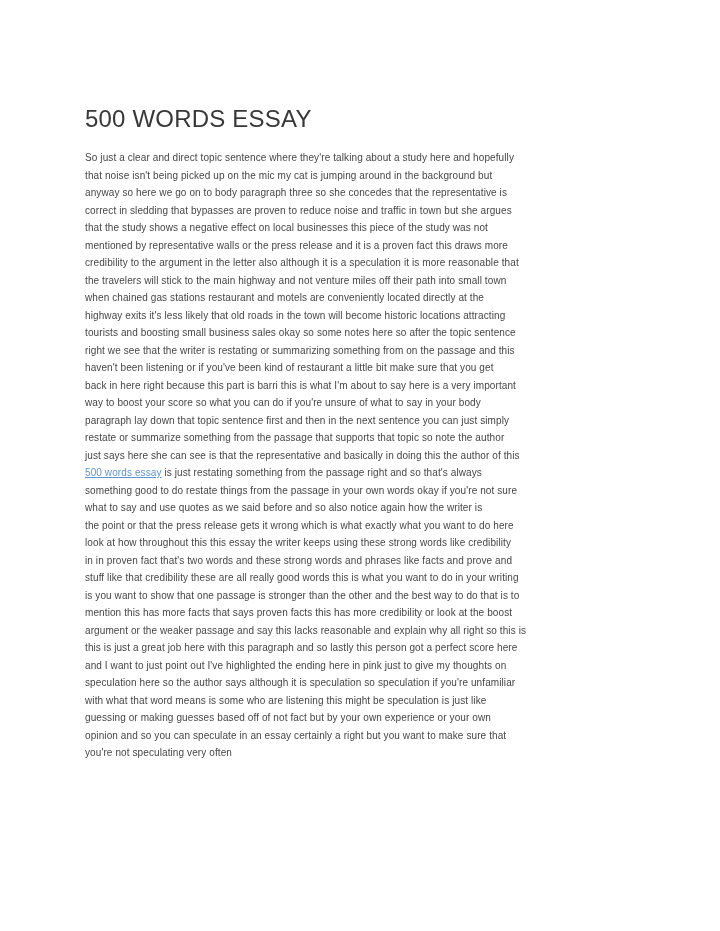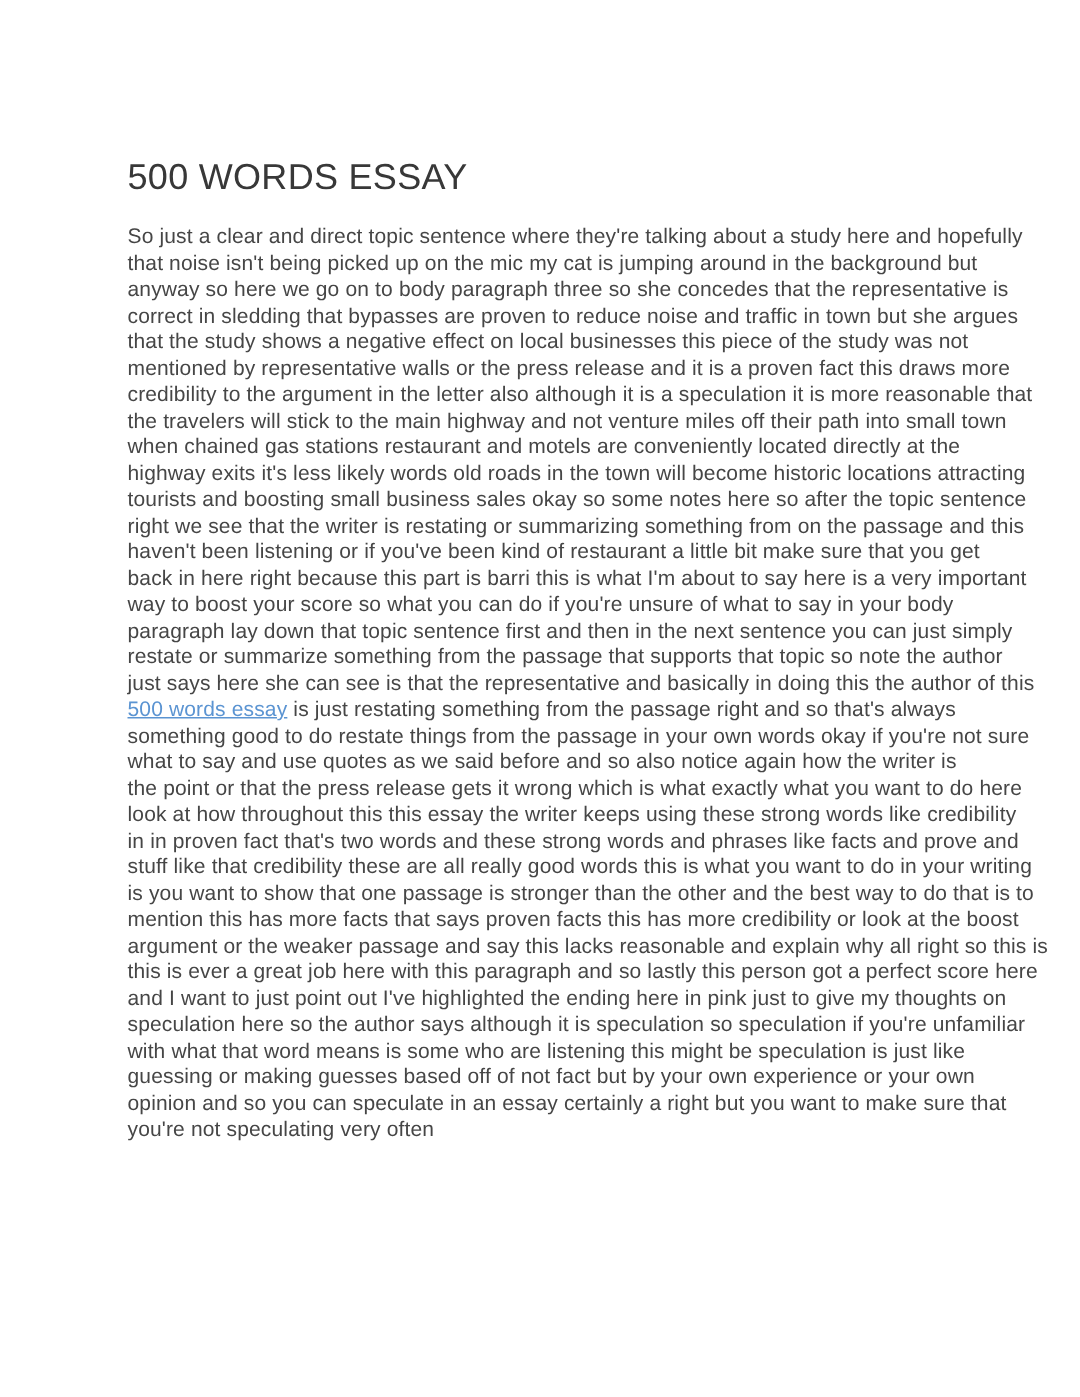--- a/index.html
+++ b/index.html
@@ -35,21 +35,21 @@
   }
   .paragraph {
     position: absolute;
     left: 85px;
     top: 149px;
     width: 560px;
   }
   .line {
     height: 17.5px;
     line-height: 17.5px;
-    font-size: 14px;
+    font-size: 10px;
     color: var(--text-color, #464646);
     white-space: nowrap;
     letter-spacing: 0.1px;
   }
   .doc-link {
     color: var(--link-color, #5b94d2);
     text-decoration: underline;
     cursor: pointer;
   }
 </style>
@@ -61,40 +61,40 @@
   <div class="paragraph" id="paragraph">
       <div class="line"><span>So just a clear and direct topic sentence where they're talking about a study here and hopefully</span></div>
       <div class="line"><span>that noise isn't being picked up on the mic my cat is jumping around in the background but</span></div>
       <div class="line"><span>anyway so here we go on to body paragraph three so she concedes that the representative is</span></div>
       <div class="line"><span>correct in sledding that bypasses are proven to reduce noise and traffic in town but she argues</span></div>
       <div class="line"><span>that the study shows a negative effect on local businesses this piece of the study was not</span></div>
       <div class="line"><span>mentioned by representative walls or the press release and it is a proven fact this draws more</span></div>
       <div class="line"><span>credibility to the argument in the letter also although it is a speculation it is more reasonable that</span></div>
       <div class="line"><span>the travelers will stick to the main highway and not venture miles off their path into small town</span></div>
       <div class="line"><span>when chained gas stations restaurant and motels are conveniently located directly at the</span></div>
-      <div class="line"><span>highway exits it's less likely words old roads in the town will become historic locations attracting</span></div>
+      <div class="line"><span>highway exits it's less likely that old roads in the town will become historic locations attracting</span></div>
       <div class="line"><span>tourists and boosting small business sales okay so some notes here so after the topic sentence</span></div>
       <div class="line"><span>right we see that the writer is restating or summarizing something from on the passage and this</span></div>
       <div class="line"><span>haven't been listening or if you've been kind of restaurant a little bit make sure that you get</span></div>
       <div class="line"><span>back in here right because this part is barri this is what I'm about to say here is a very important</span></div>
       <div class="line"><span>way to boost your score so what you can do if you're unsure of what to say in your body</span></div>
       <div class="line"><span>paragraph lay down that topic sentence first and then in the next sentence you can just simply</span></div>
       <div class="line"><span>restate or summarize something from the passage that supports that topic so note the author</span></div>
       <div class="line"><span>just says here she can see is that the representative and basically in doing this the author of this</span></div>
       <div class="line"><a class="doc-link" href="#">500 words essay</a><span> is just restating something from the passage right and so that's always</span></div>
       <div class="line"><span>something good to do restate things from the passage in your own words okay if you're not sure</span></div>
       <div class="line"><span>what to say and use quotes as we said before and so also notice again how the writer is</span></div>
       <div class="line"><span>the point or that the press release gets it wrong which is what exactly what you want to do here</span></div>
       <div class="line"><span>look at how throughout this this essay the writer keeps using these strong words like credibility</span></div>
       <div class="line"><span>in in proven fact that's two words and these strong words and phrases like facts and prove and</span></div>
       <div class="line"><span>stuff like that credibility these are all really good words this is what you want to do in your writing</span></div>
       <div class="line"><span>is you want to show that one passage is stronger than the other and the best way to do that is to</span></div>
       <div class="line"><span>mention this has more facts that says proven facts this has more credibility or look at the boost</span></div>
       <div class="line"><span>argument or the weaker passage and say this lacks reasonable and explain why all right so this is</span></div>
-      <div class="line"><span>this is ever a great job here with this paragraph and so lastly this person got a perfect score here</span></div>
+      <div class="line"><span>this is just a great job here with this paragraph and so lastly this person got a perfect score here</span></div>
       <div class="line"><span>and I want to just point out I've highlighted the ending here in pink just to give my thoughts on</span></div>
       <div class="line"><span>speculation here so the author says although it is speculation so speculation if you're unfamiliar</span></div>
       <div class="line"><span>with what that word means is some who are listening this might be speculation is just like</span></div>
       <div class="line"><span>guessing or making guesses based off of not fact but by your own experience or your own</span></div>
       <div class="line"><span>opinion and so you can speculate in an essay certainly a right but you want to make sure that</span></div>
       <div class="line"><span>you're not speculating very often</span></div>
     </div>
 </div>
 
 </body></html>

